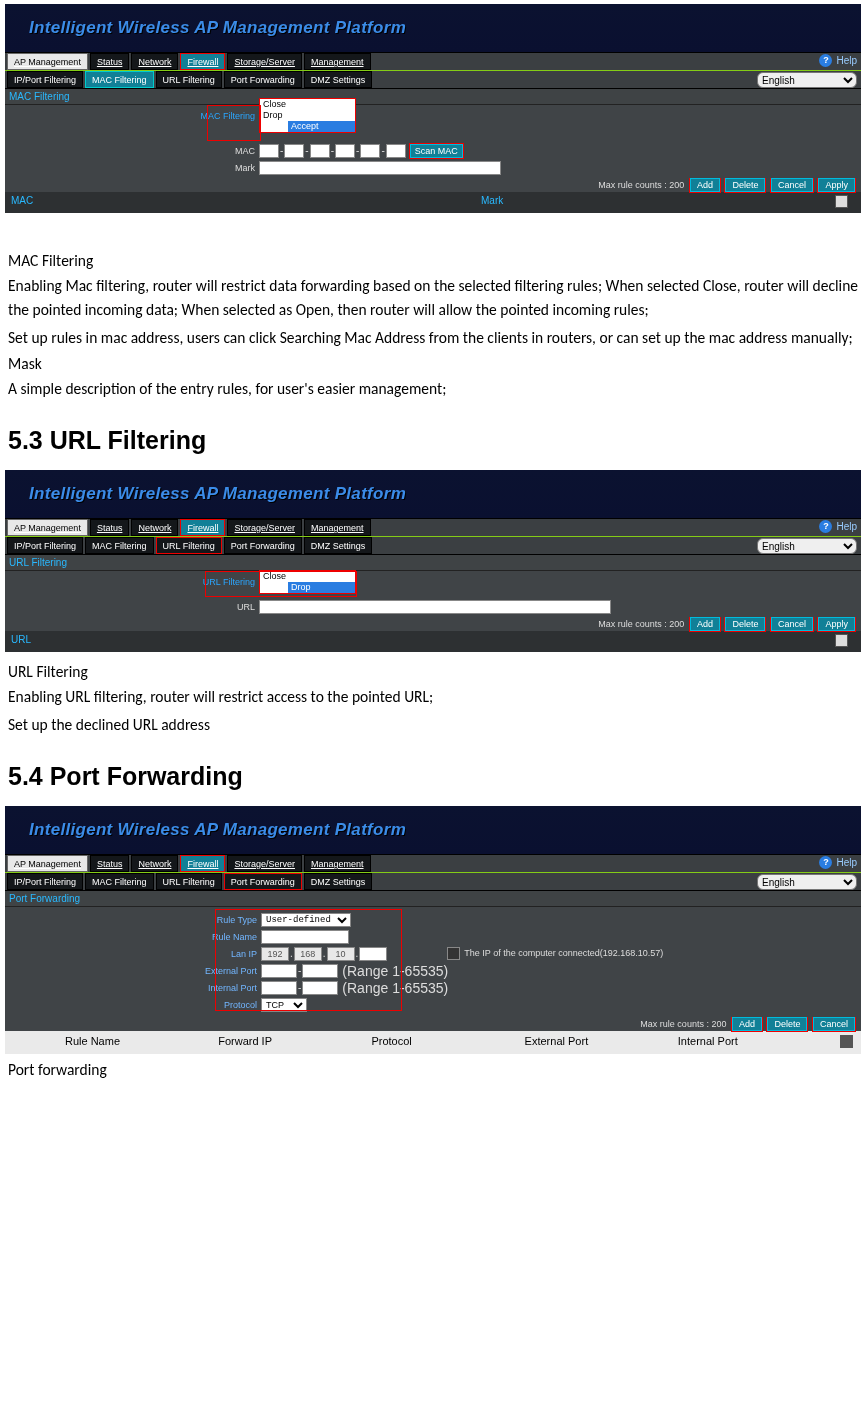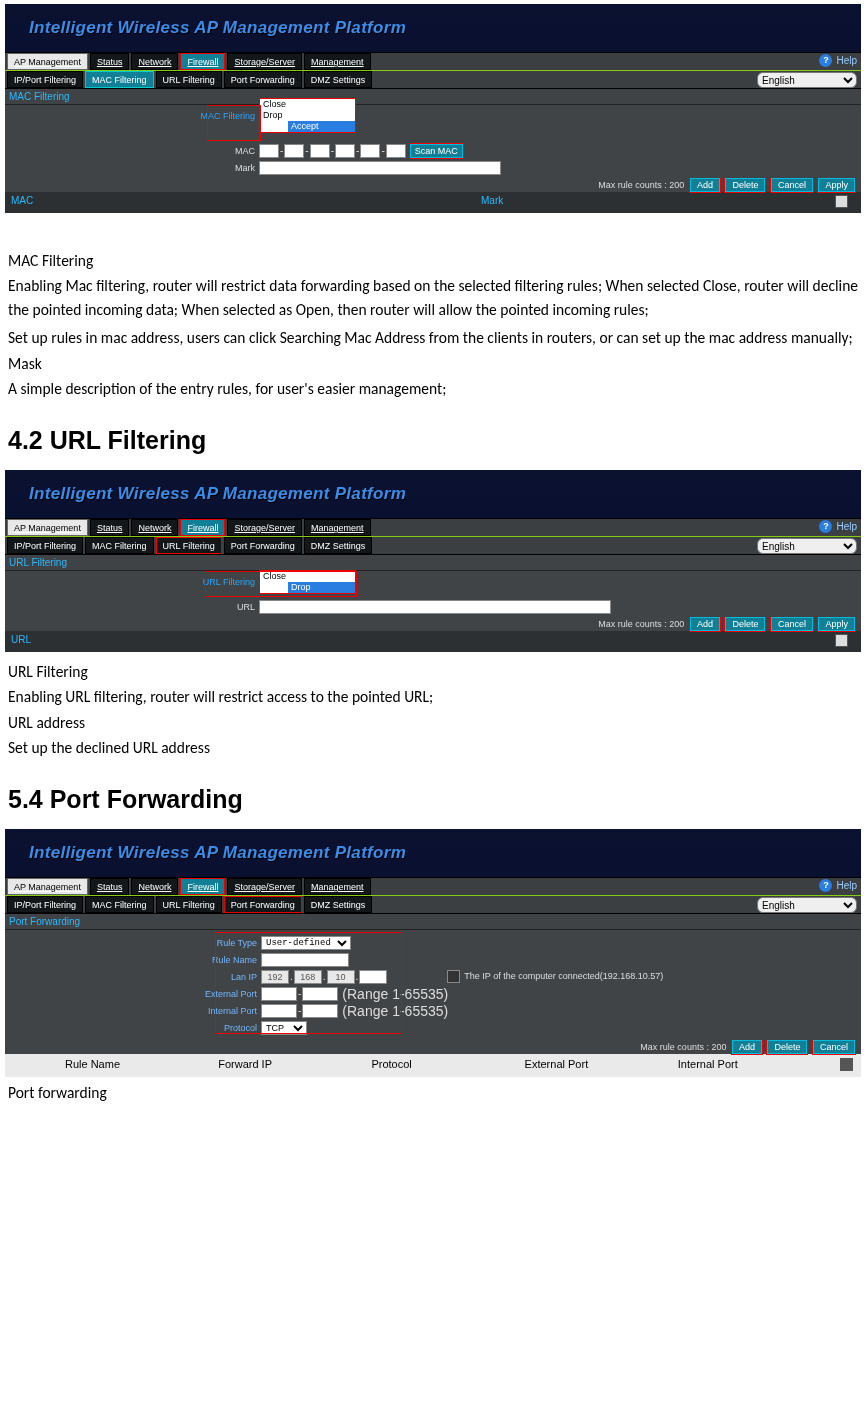--- a/index.html
+++ b/index.html
@@ -125,21 +125,21 @@
   </div>
 </div>
 
 <div style="height:30px;"></div>
 <p class="lbl">MAC Filtering</p>
 <p class="body">Enabling Mac filtering, router will restrict data forwarding based on the selected filtering rules; When selected Close,   router will decline the pointed incoming data; When selected as Open, then router will allow the pointed incoming rules;</p>
 <p class="body">Set up rules in mac address, users can click Searching Mac Address from the clients in routers, or can set up the mac address manually;</p>
 <p class="lbl">Mask</p>
 <p class="body">A simple description of the entry rules, for user's easier management;</p>
 
-<h2 class="section">4.2 URL Filtering</h2>
+<h2 class="section">5.3 URL Filtering</h2>
 
 <div class="screenshot">
   <div class="banner">
     <div class="banner-title">Intelligent Wireless AP Management Platform</div>
   </div>
   <div class="tabrow" style="padding-left:2px;">
     <div class="tab">AP Management</div>
     <div class="tab dark">Status</div>
     <div class="tab dark">Network</div>
     <div class="tab active redboxlight">Firewall</div>
@@ -184,21 +184,20 @@
     <span class="abtn red">Apply</span>
   </div>
   <div class="col-head">
     <div style="flex:1;">URL</div>
     <div style="flex:0 0 20px;"><span class="chk"></span></div>
   </div>
 </div>
 
 <p class="lbl" style="margin-top:10px;">URL Filtering</p>
 <p class="body">Enabling URL filtering, router will restrict access to the pointed URL;</p>
-<p class="lbl">URL address</p>
 <p class="body">Set up the declined URL address</p>
 
 <h2 class="section">5.4   Port Forwarding</h2>
 
 <div class="screenshot">
   <div class="banner">
     <div class="banner-title">Intelligent Wireless AP Management Platform</div>
   </div>
   <div class="tabrow" style="padding-left:2px;">
     <div class="tab">AP Management</div>

